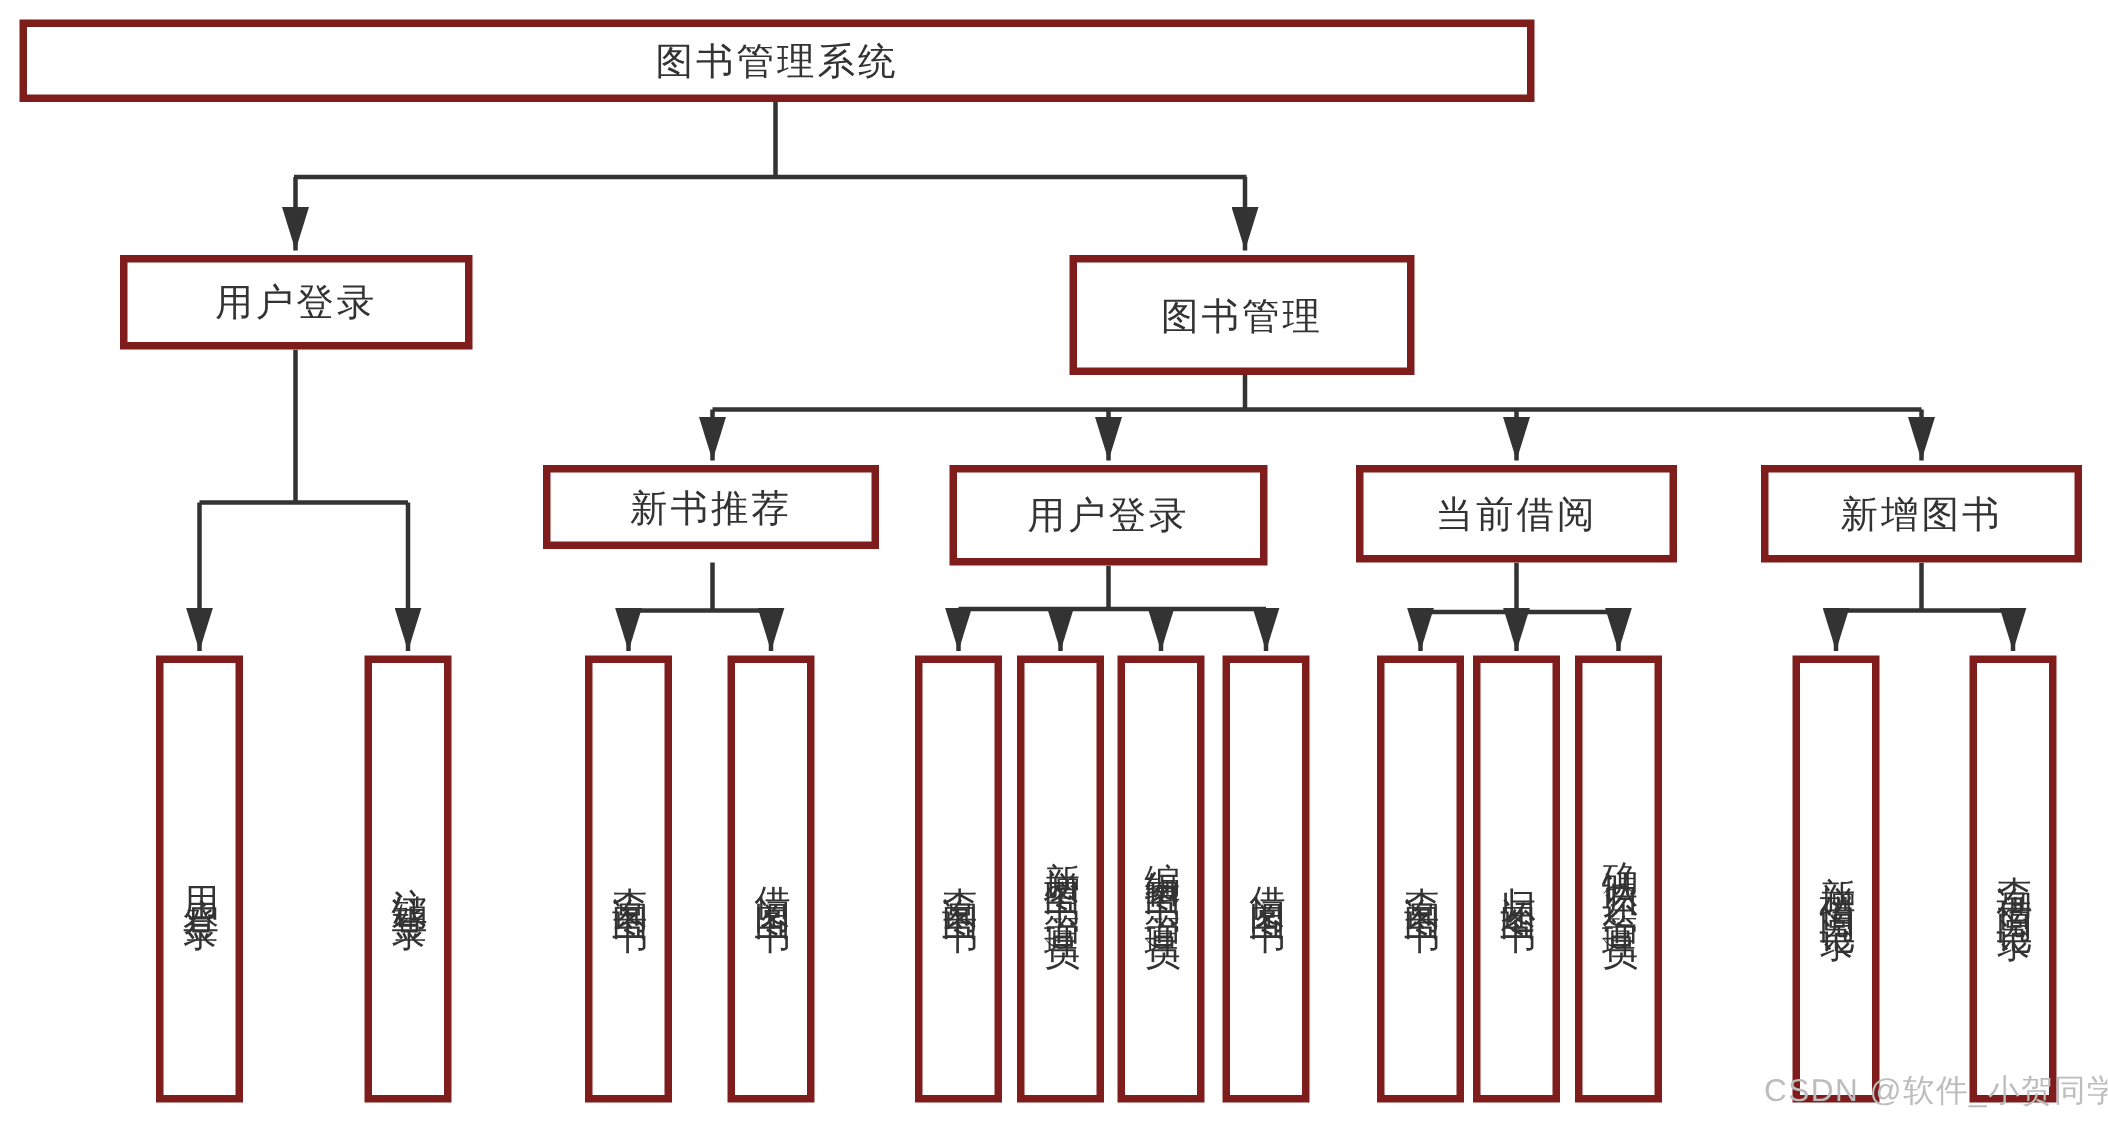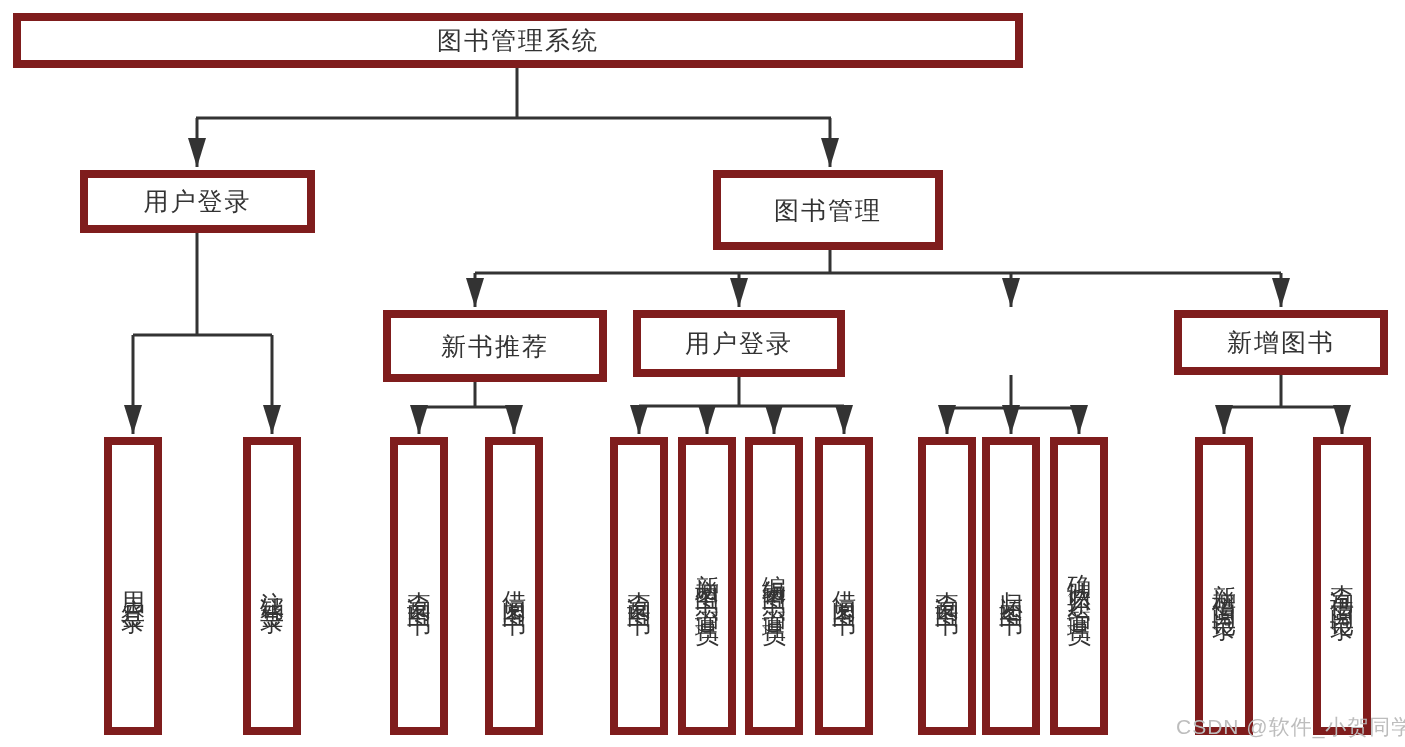--- a/index.html
+++ b/index.html
@@ -9,21 +9,21 @@
     background:#ffffff;
     font-family:"Liberation Sans","DejaVu Sans",sans-serif;
     color:#333333;
     overflow:hidden;
   }
   .connectors{position:absolute;left:0;top:0;z-index:0;}
   .node{
     position:absolute;
     box-sizing:border-box;
     background:#ffffff;
-    border:8px solid #7f1d1d;
+    border:5px solid #7f1d1d;
     display:flex;
     align-items:center;
     justify-content:center;
     z-index:1;
   }
   .node.h{
     font-size:25px;
     letter-spacing:2px;
     white-space:nowrap;
   }
@@ -91,22 +91,23 @@
       <line x1="1224" y1="407" x2="1224" y2="434" marker-end="url(#arw)"></line>
       <line x1="1342" y1="407" x2="1342" y2="434" marker-end="url(#arw)"></line>
     </g>
   </svg>
 
   <div class="node h" style="left:13px;top:13px;width:1010px;height:55px">图书管理系统</div>
 
   <div class="node h" style="left:80px;top:170px;width:235px;height:63px">用户登录</div>
   <div class="node h" style="left:713px;top:170px;width:230px;height:80px">图书管理</div>
 
-  <div class="node h" style="left:383px;top:310px;width:224px;height:72px">新书推荐</div>
+  <div class="node h" style="left:362px;top:310px;width:224px;height:56px">新书推荐</div>
   <div class="node h" style="left:633px;top:310px;width:212px;height:67px">用户登录</div>
+  <div class="node h" style="left:904px;top:310px;width:214px;height:65px">当前借阅</div>
   <div class="node h" style="left:1174px;top:310px;width:214px;height:65px">新增图书</div>
 
   <div class="node v" style="left:104px">用户登录</div>
   <div class="node v" style="left:243px">注销登录</div>
 
   <div class="node v" style="left:390px">查询图书</div>
   <div class="node v" style="left:485px">借阅图书</div>
 
   <div class="node v" style="left:610px">查询图书</div>
   <div class="node v" style="left:678px">新增图书（管理员）</div>

